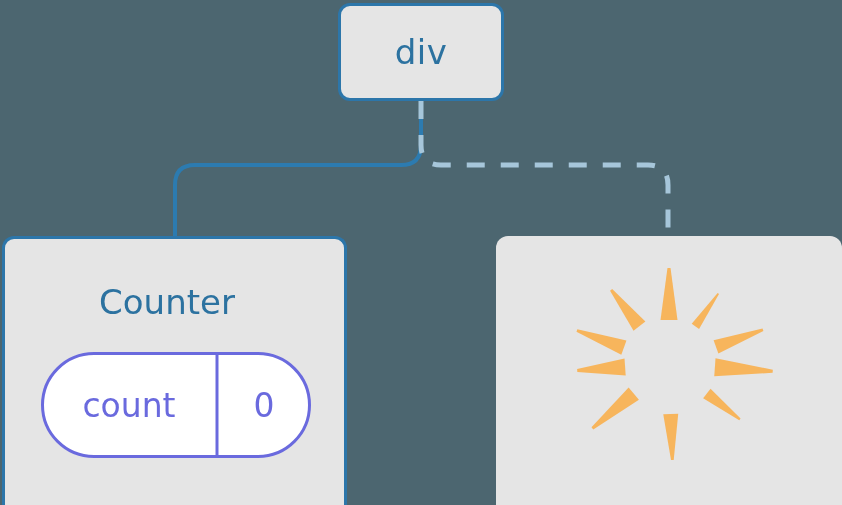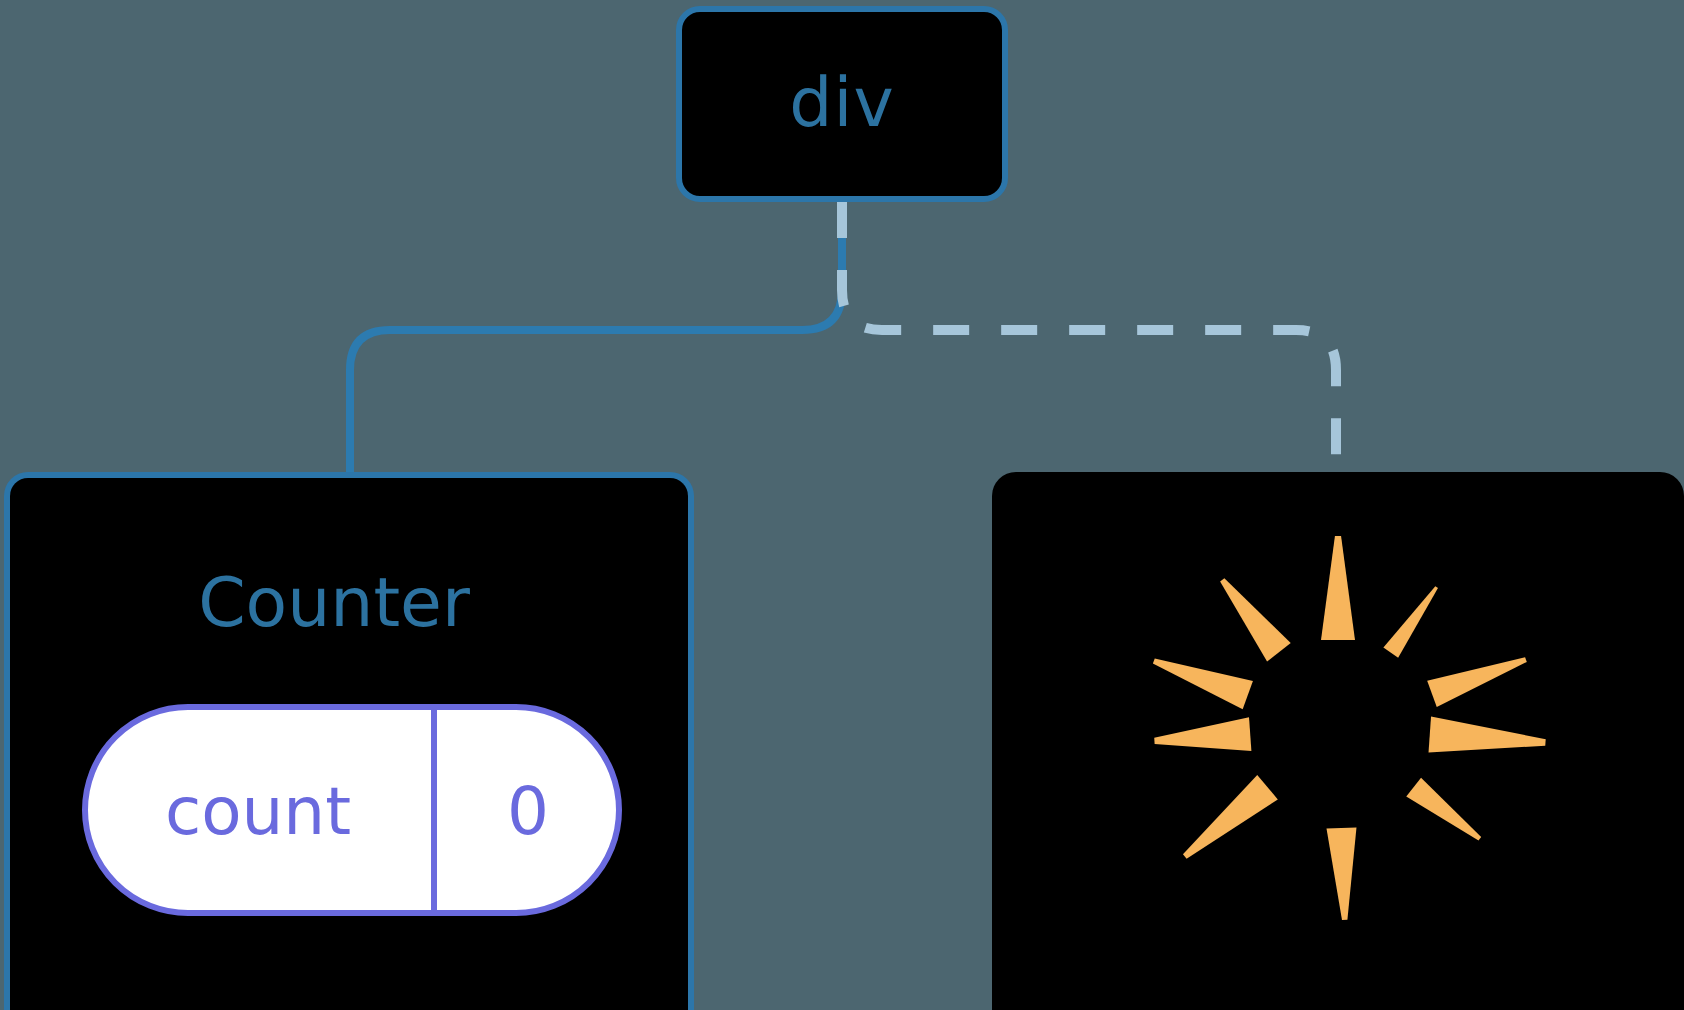--- a/index.html
+++ b/index.html
@@ -26,21 +26,21 @@
     left: 0;
     top: 0;
     width: 842px;
     height: 505px;
     z-index: 1;
   }
 
   
   .node {
     position: absolute;
-    background: #000000;
+    background: #e5e5e5;
     border-radius: 12px;
     z-index: 2;
     box-sizing: border-box;
   }
   .node.bordered {
     border: 3px solid #2c76aa;
   }
 
   #node-div {
     left: 338px;

